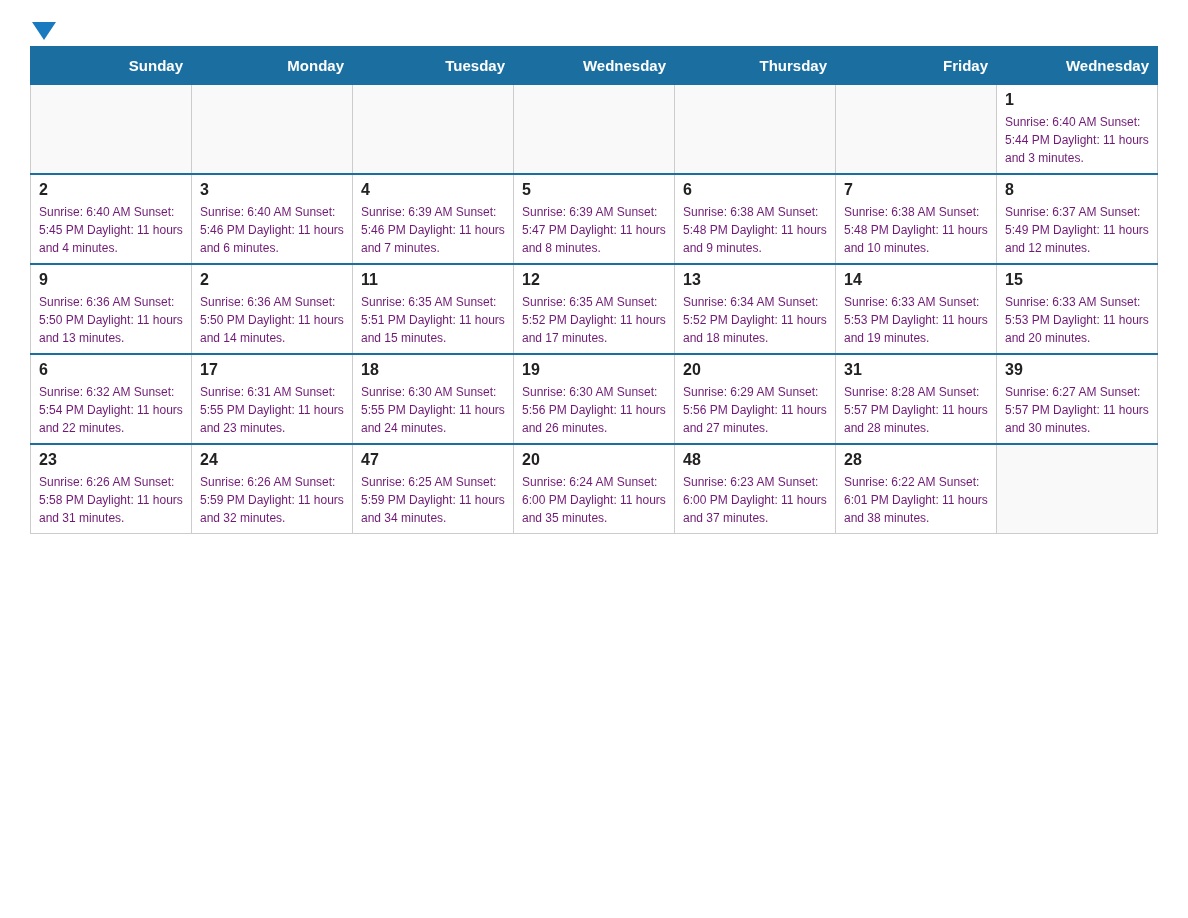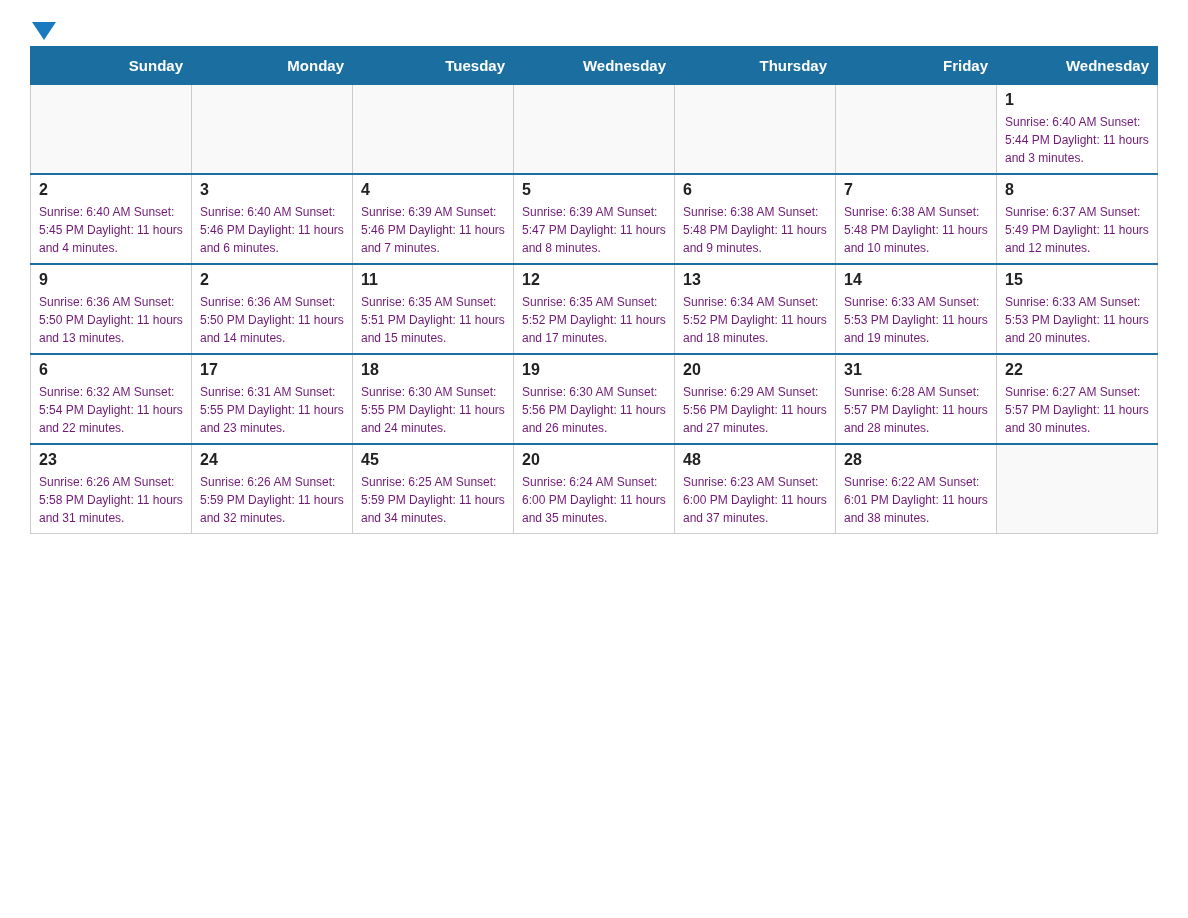--- a/index.html
+++ b/index.html
@@ -246,46 +246,46 @@
 Daylight: 11 hours and 26 minutes.</div>
         </td>
         <td>
           <div class="day-number">20</div>
           <div class="day-info">Sunrise: 6:29 AM
 Sunset: 5:56 PM
 Daylight: 11 hours and 27 minutes.</div>
         </td>
         <td>
           <div class="day-number">31</div>
-          <div class="day-info">Sunrise: 6:28 AM
+          <div class="day-info">Sunrise: 8:28 AM
 Sunset: 5:57 PM
 Daylight: 11 hours and 28 minutes.</div>
         </td>
         <td>
-          <div class="day-number">22</div>
+          <div class="day-number">39</div>
           <div class="day-info">Sunrise: 6:27 AM
 Sunset: 5:57 PM
 Daylight: 11 hours and 30 minutes.</div>
         </td>
       </tr>
       <tr class="row-border">
         <td>
           <div class="day-number">23</div>
           <div class="day-info">Sunrise: 6:26 AM
 Sunset: 5:58 PM
 Daylight: 11 hours and 31 minutes.</div>
         </td>
         <td>
           <div class="day-number">24</div>
           <div class="day-info">Sunrise: 6:26 AM
 Sunset: 5:59 PM
 Daylight: 11 hours and 32 minutes.</div>
         </td>
         <td>
-          <div class="day-number">45</div>
+          <div class="day-number">47</div>
           <div class="day-info">Sunrise: 6:25 AM
 Sunset: 5:59 PM
 Daylight: 11 hours and 34 minutes.</div>
         </td>
         <td>
           <div class="day-number">20</div>
           <div class="day-info">Sunrise: 6:24 AM
 Sunset: 6:00 PM
 Daylight: 11 hours and 35 minutes.</div>
         </td>

